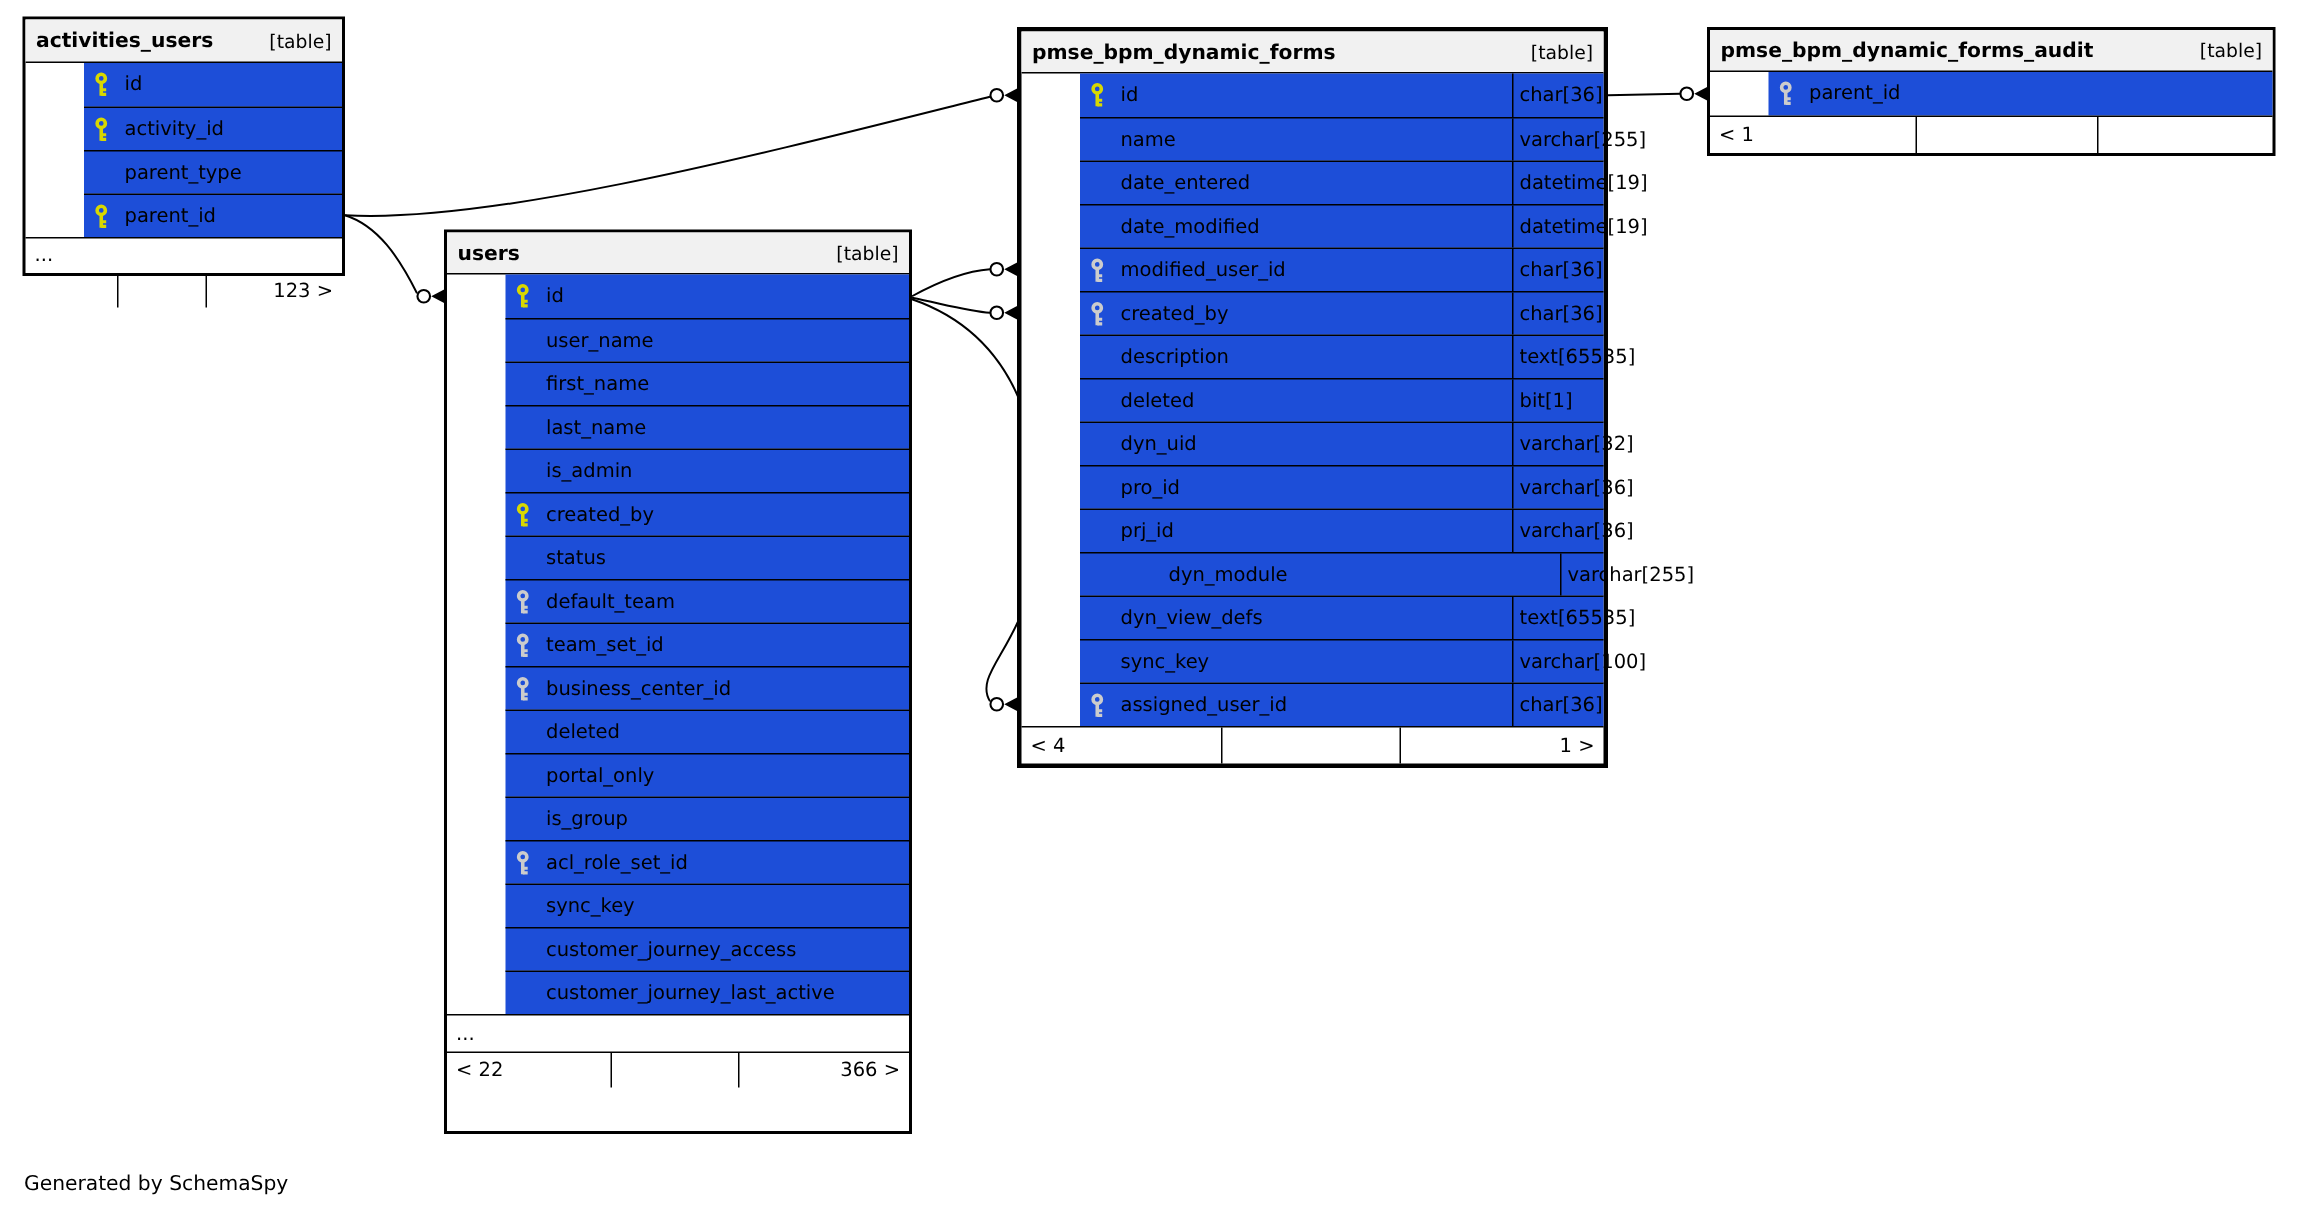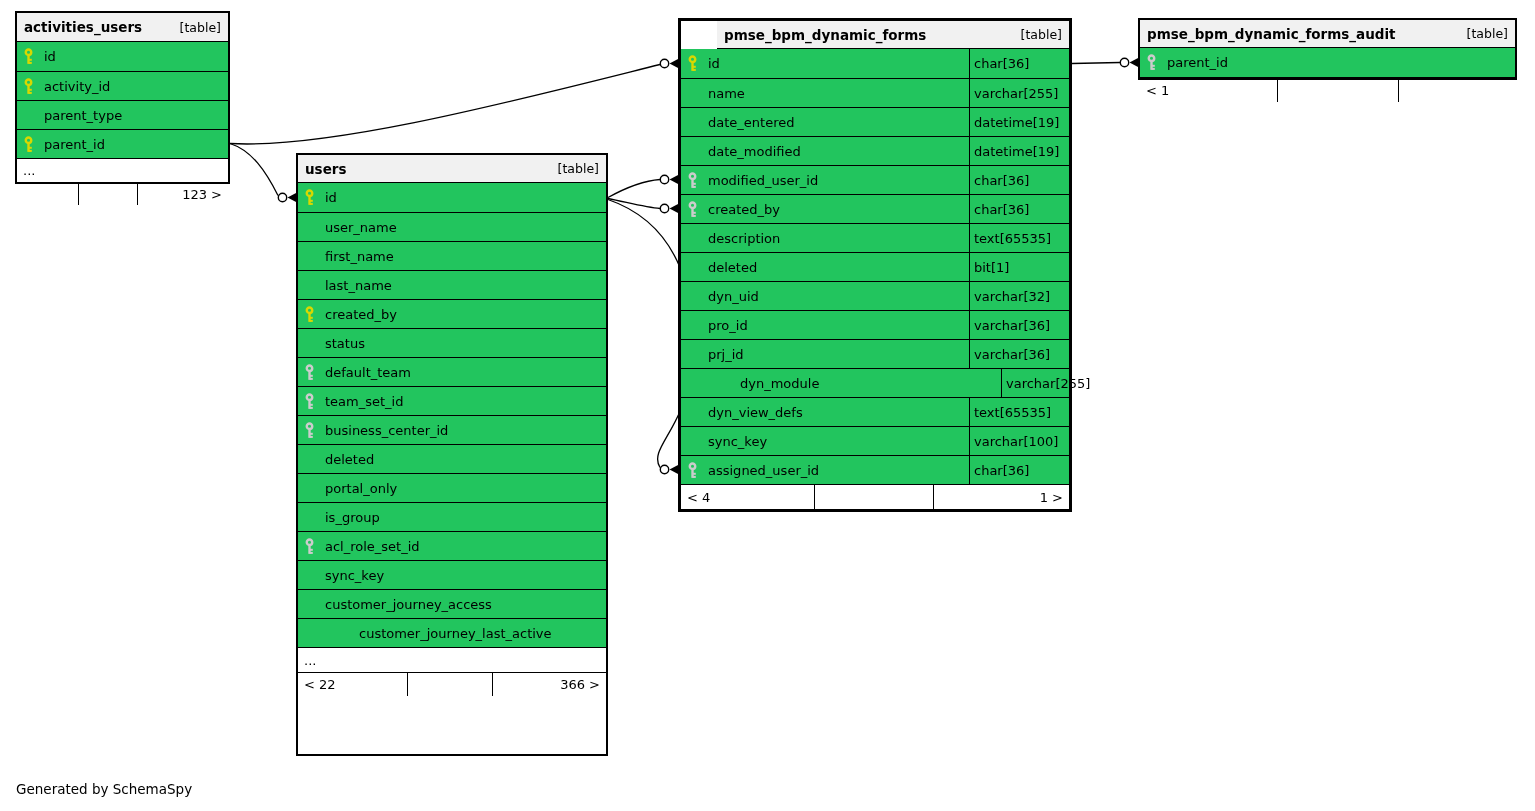--- a/index.html
+++ b/index.html
@@ -9,21 +9,21 @@
     position:relative;overflow:hidden;
   }
   .canvas{position:relative;width:1535px;height:811px;}
   svg.edges{position:absolute;left:0;top:0;z-index:1;}
   .tbl{position:absolute;background:#fff;border:2px solid #000;box-sizing:border-box;z-index:2;}
   .tbl.focal{border-width:3px;}
   .tbl-hdr{display:flex;justify-content:space-between;align-items:center;
     background:#f1f1f1;padding:0 7px;box-sizing:border-box;border-bottom:1px solid #000;}
   .tbl-name{font-weight:bold;font-size:13.5px;white-space:nowrap;}
   .tbl-badge{font-size:12.5px;white-space:nowrap;padding-left:10px;}
-  .col-row{display:flex;align-items:stretch;box-sizing:border-box;background:#22c55e;}
+  .col-row{display:flex;align-items:stretch;box-sizing:border-box;background:#1d4ed8;margin-left:39px;}
   .col-row + .col-row, .ell-row, .ft-row{border-top:1px solid #000;}
   .col-main{display:flex;align-items:center;flex:1;min-width:0;padding-left:6px;}
   .key-slot{flex:0 0 18px;display:flex;align-items:center;}
   .col-text{padding-left:3px;white-space:nowrap;}
   .col-type{border-left:1px solid #000;display:flex;align-items:center;
     padding-left:4px;box-sizing:border-box;white-space:nowrap;}
   .ell-row{display:flex;align-items:center;padding-left:6px;box-sizing:border-box;}
   .ft-row{display:flex;align-items:stretch;box-sizing:border-box;}
   .ft-cell{display:flex;align-items:center;padding:0 6px;box-sizing:border-box;white-space:nowrap;}
   .ft-cell + .ft-cell{border-left:1px solid #000;}
@@ -157,20 +157,26 @@
           </div>
         </div>
         <div class="col-row" style="height: 29px;">
           <div class="col-main">
             <span class="key-slot"></span>
             <span class="col-text">last_name</span>
           </div>
         </div>
         <div class="col-row" style="height: 29px;">
           <div class="col-main">
+            <span class="key-slot"></span>
+            <span class="col-text">is_admin</span>
+          </div>
+        </div>
+        <div class="col-row" style="height: 29px;">
+          <div class="col-main">
             <span class="key-slot">
               <svg width="11" height="17" viewBox="0 0 12 18">
                 <circle cx="6" cy="4.4" r="3" fill="none" stroke="#d8d800" stroke-width="2.6"></circle>
                 <line x1="6" y1="7.4" x2="6" y2="17" stroke="#d8d800" stroke-width="2.6"></line>
                 <line x1="6" y1="12.6" x2="9.6" y2="12.6" stroke="#d8d800" stroke-width="2.2"></line>
                 <line x1="6" y1="16" x2="9.6" y2="16" stroke="#d8d800" stroke-width="2.2"></line>
               </svg>
             </span>
             <span class="col-text">created_by</span>
           </div>
@@ -256,37 +262,37 @@
             <span class="key-slot"></span>
             <span class="col-text">sync_key</span>
           </div>
         </div>
         <div class="col-row" style="height: 29px;">
           <div class="col-main">
             <span class="key-slot"></span>
             <span class="col-text">customer_journey_access</span>
           </div>
         </div>
-        <div class="col-row" style="height: 29px; padding-left: 34px;">
+        <div class="col-row" style="height: 29px;">
           <div class="col-main">
             <span class="key-slot"></span>
             <span class="col-text">customer_journey_last_active</span>
           </div>
         </div>
         <div class="ell-row" style="height: 25px;">
           <span>...</span>
         </div>
         <div class="ft-row" style="height: 24px;">
           <div class="ft-cell" style="flex:0 0 109px;">&lt; 22</div>
           <div class="ft-cell" style="flex:0 0 85px;"></div>
           <div class="ft-cell right">366 &gt;</div>
         </div>
       </div>
       <div class="tbl focal" style="left: 678px; top: 18px; width: 394px; height: 494px;">
-        <div class="tbl-hdr" style="height: 28px; margin-left: 36px;">
+        <div class="tbl-hdr" style="height: 28px;">
           <span class="tbl-name">pmse_bpm_dynamic_forms</span>
           <span class="tbl-badge">[table]</span>
         </div>
         <div class="col-row" style="height: 29px;">
           <div class="col-main" style="flex:0 0 282px;">
             <span class="key-slot">
               <svg width="11" height="17" viewBox="0 0 12 18">
                 <circle cx="6" cy="4.4" r="3" fill="none" stroke="#d8d800" stroke-width="2.6"></circle>
                 <line x1="6" y1="7.4" x2="6" y2="17" stroke="#d8d800" stroke-width="2.6"></line>
                 <line x1="6" y1="12.6" x2="9.6" y2="12.6" stroke="#d8d800" stroke-width="2.2"></line>
@@ -415,21 +421,21 @@
             <span class="col-text">assigned_user_id</span>
           </div>
           <div class="col-type" style="flex:1;">char[36]</div>
         </div>
         <div class="ft-row" style="height: 25px;">
           <div class="ft-cell" style="flex:0 0 133px;">&lt; 4</div>
           <div class="ft-cell" style="flex:0 0 119px;"></div>
           <div class="ft-cell right">1 &gt;</div>
         </div>
       </div>
-      <div class="tbl" style="left: 1138px; top: 18px; width: 379px; height: 62px;">
+      <div class="tbl" style="left: 1138px; top: 18px; width: 379px; height: 86px;">
         <div class="tbl-hdr" style="height: 28px;">
           <span class="tbl-name">pmse_bpm_dynamic_forms_audit</span>
           <span class="tbl-badge">[table]</span>
         </div>
         <div class="col-row" style="height: 29px;">
           <div class="col-main">
             <span class="key-slot">
               <svg width="11" height="17" viewBox="0 0 12 18">
                 <circle cx="6" cy="4.4" r="3" fill="none" stroke="#cccccc" stroke-width="2.6"></circle>
                 <line x1="6" y1="7.4" x2="6" y2="17" stroke="#cccccc" stroke-width="2.6"></line>

